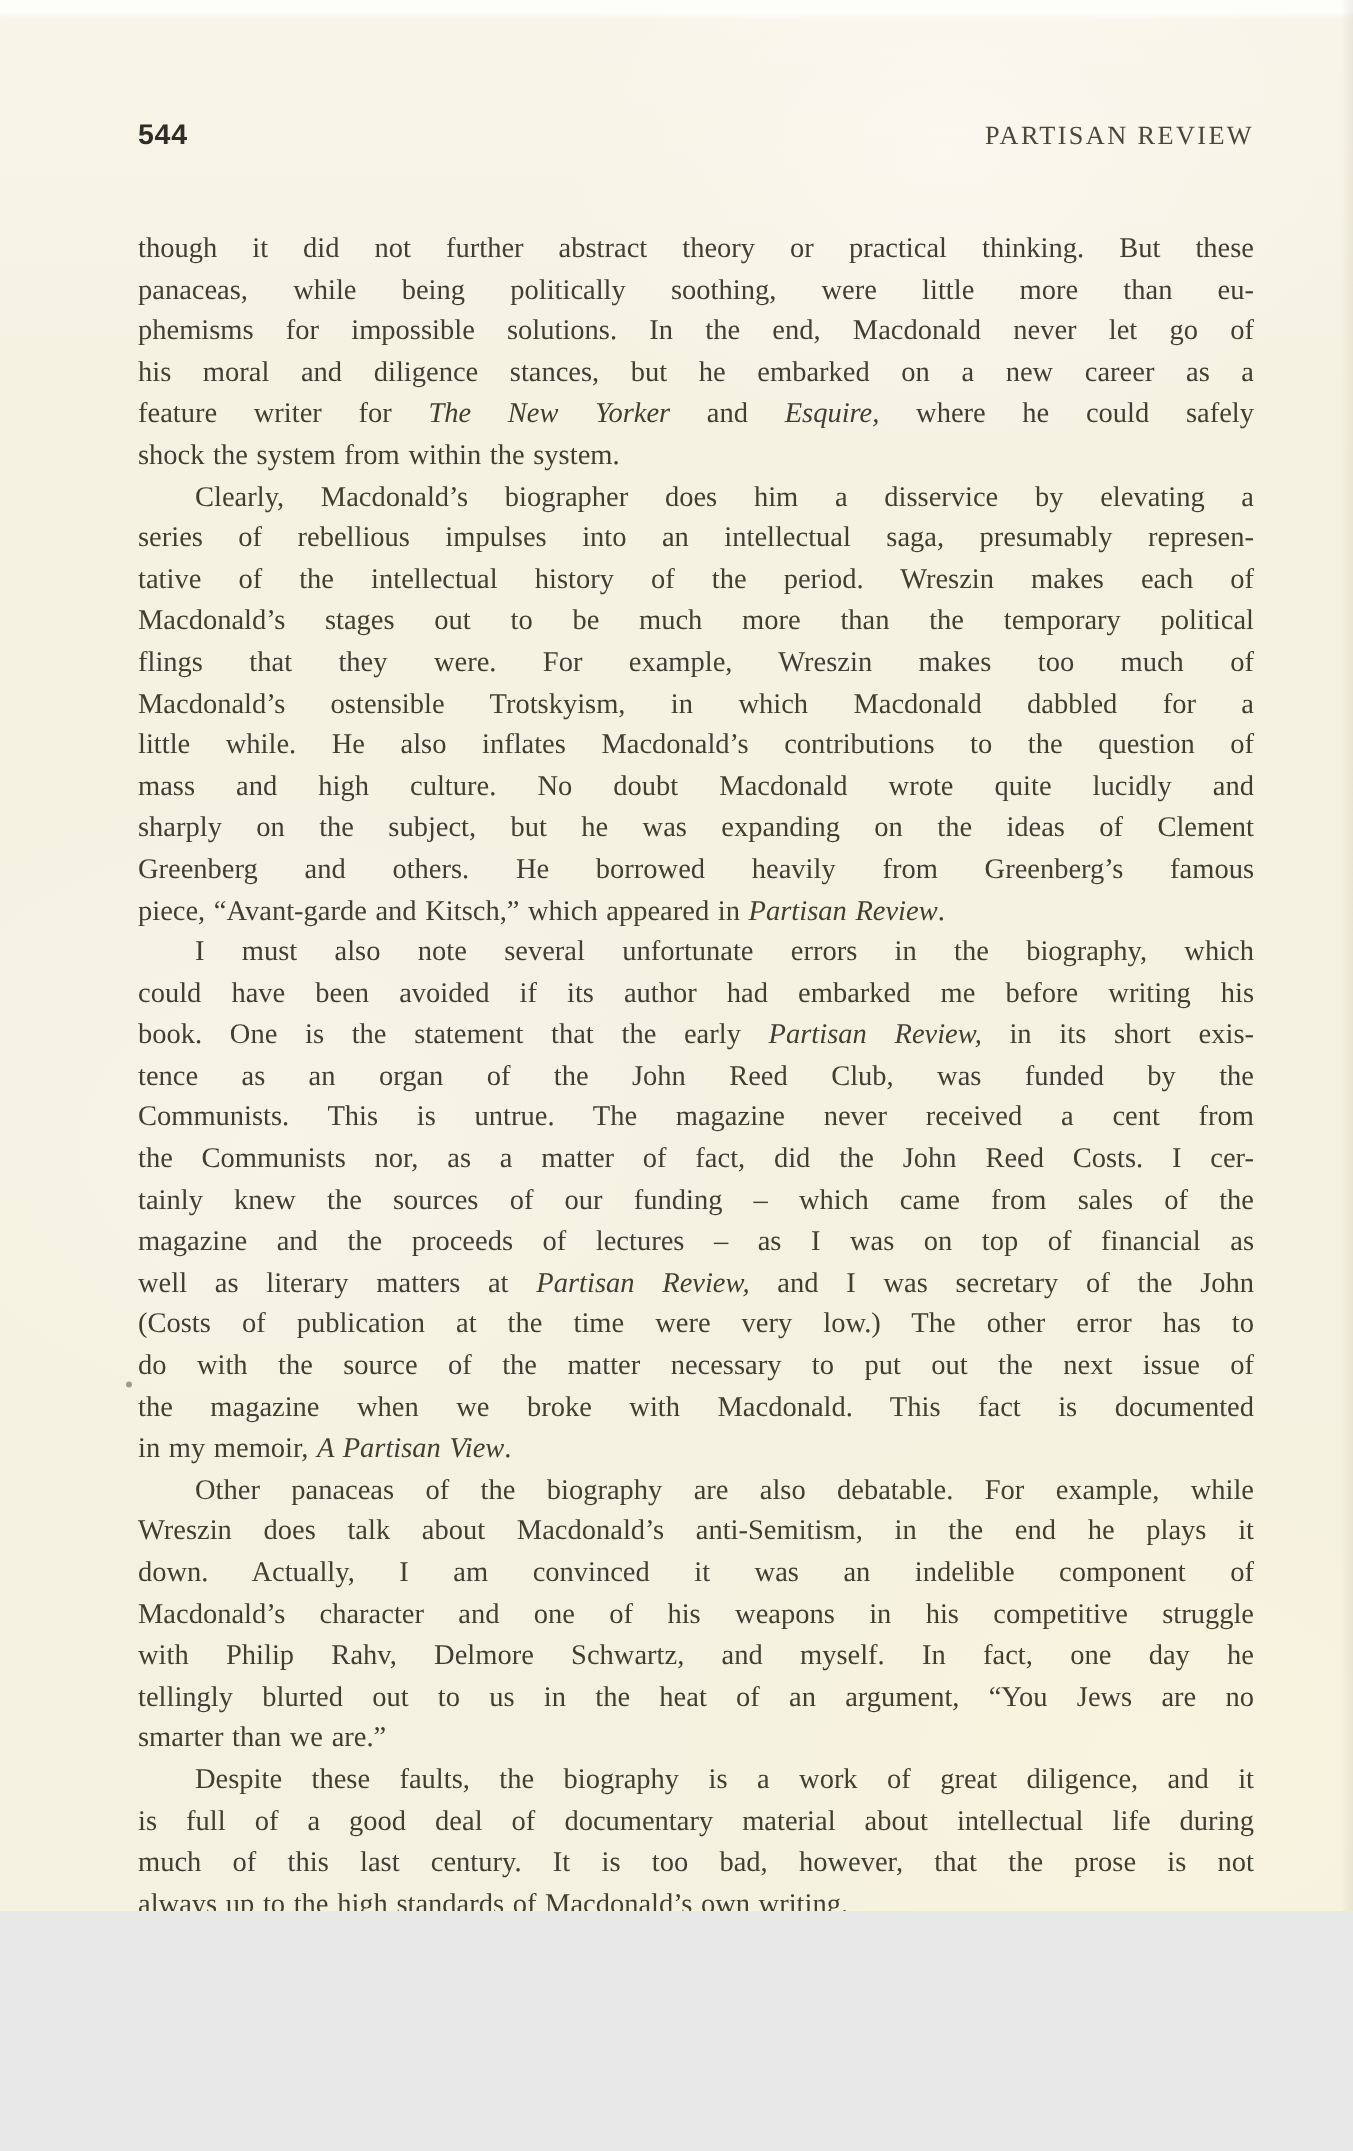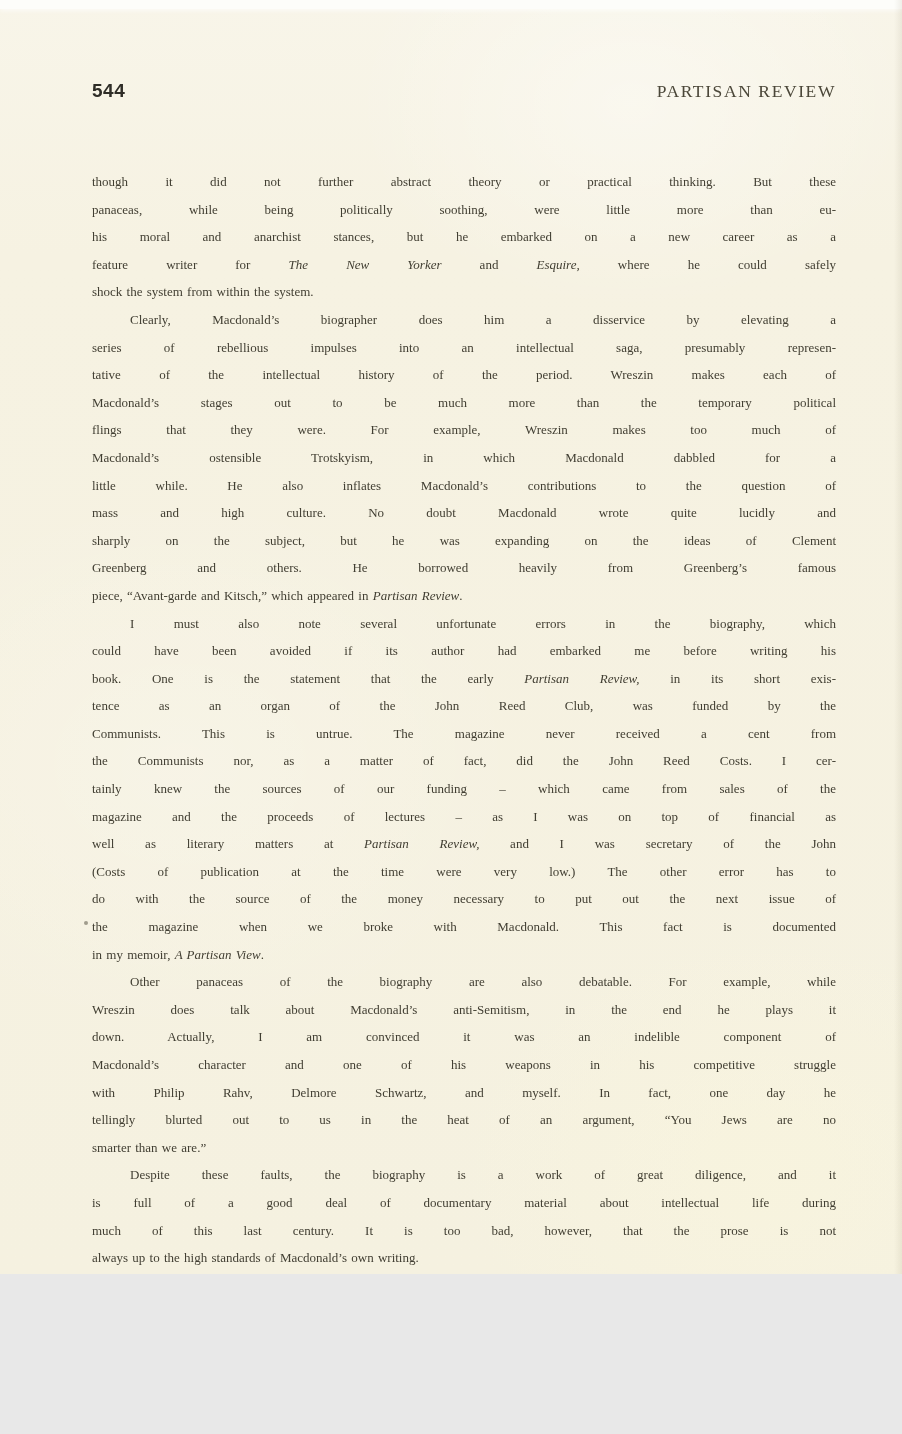--- a/index.html
+++ b/index.html
@@ -32,22 +32,22 @@
   }
   .page-number {
     font-family: "Liberation Sans", sans-serif;
     font-weight: 700; font-size: 19px; color: #2f2d27; letter-spacing: 0.5px;
   }
   .journal-title {
     font-family: "Liberation Serif", serif;
     font-size: 17.5px; color: #4b4739; letter-spacing: 1.6px;
   }
   .body-text {
-    position: absolute; top: 168px; left: 92px; width: 744px;
-    font-size: 13px; line-height: 27.6px; color: #413e32;
+    position: absolute; top: 152px; left: 92px; width: 744px;
+    font-size: 19px; line-height: 27.6px; color: #413e32;
     word-spacing: 1px;
   }
   .line { text-align: justify; text-align-last: justify; }
   .line.last { text-align-last: left; }
   .line.indent { text-indent: 38px; }
   .line i { font-style: italic; }
   .signature {
     position: absolute; top: 1304px; left: 750px;
     font-family: "Liberation Sans", sans-serif;
     font-weight: 700; font-size: 15px; color: #22211d; letter-spacing: 0.5px;
@@ -66,21 +66,22 @@
 
   <div class="running-head">
     <span class="page-number">544</span>
     <span class="journal-title">PARTISAN REVIEW</span>
   </div>
 
   <div class="body-text">
       <div>
         <div class="line">though it did not further abstract theory or practical thinking. But these</div>
         <div class="line">panaceas, while being politically soothing, were little more than eu-</div>
-        <div class="line">his moral and anarchist stances, but he embarked on a new career as a</div>
+        <div class="line">phemisms for impossible solutions. In the end, Macdonald never let go of</div>
+        <div class="line">his moral and diligence stances, but he embarked on a new career as a</div>
         <div class="line">feature writer for <i>The New Yorker</i> and <i>Esquire,</i> where he could safely</div>
         <div class="line last">shock the system from within the system.</div>
       </div>
       <div>
         <div class="line indent">Clearly, Macdonald’s biographer does him a disservice by elevating a</div>
         <div class="line">series of rebellious impulses into an intellectual saga, presumably represen-</div>
         <div class="line">tative of the intellectual history of the period. Wreszin makes each of</div>
         <div class="line">Macdonald’s stages out to be much more than the temporary political</div>
         <div class="line">flings that they were. For example, Wreszin makes too much of</div>
         <div class="line">Macdonald’s ostensible Trotskyism, in which Macdonald dabbled for a</div>
@@ -94,21 +95,21 @@
         <div class="line indent">I must also note several unfortunate errors in the biography, which</div>
         <div class="line">could have been avoided if its author had embarked me before writing his</div>
         <div class="line">book. One is the statement that the early <i>Partisan Review,</i> in its short exis-</div>
         <div class="line">tence as an organ of the John Reed Club, was funded by the</div>
         <div class="line">Communists. This is untrue. The magazine never received a cent from</div>
         <div class="line">the Communists nor, as a matter of fact, did the John Reed Costs. I cer-</div>
         <div class="line">tainly knew the sources of our funding – which came from sales of the</div>
         <div class="line">magazine and the proceeds of lectures – as I was on top of financial as</div>
         <div class="line">well as literary matters at <i>Partisan Review,</i> and I was secretary of the John</div>
         <div class="line">(Costs of publication at the time were very low.) The other error has to</div>
-        <div class="line">do with the source of the money necessary to put out the next issue of</div>
+        <div class="line">do with the source of the matter necessary to put out the next issue of</div>
         <div class="line">the magazine when we broke with Macdonald. This fact is documented</div>
         <div class="line last">in my memoir, <i>A Partisan View</i>.</div>
       </div>
       <div>
         <div class="line indent">Other panaceas of the biography are also debatable. For example, while</div>
         <div class="line">Wreszin does talk about Macdonald’s anti-Semitism, in the end he plays it</div>
         <div class="line">down. Actually, I am convinced it was an indelible component of</div>
         <div class="line">Macdonald’s character and one of his weapons in his competitive struggle</div>
         <div class="line">with Philip Rahv, Delmore Schwartz, and myself. In fact, one day he</div>
         <div class="line">tellingly blurted out to us in the heat of an argument, “You Jews are no</div>

